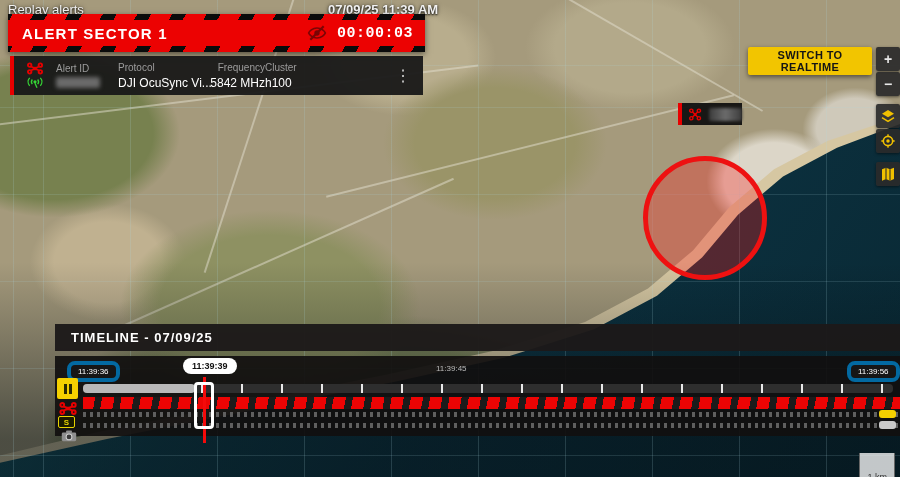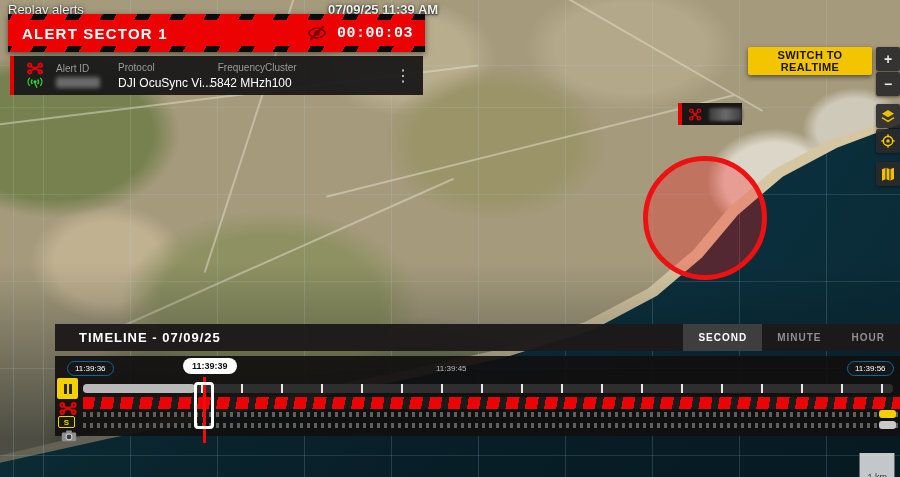--- a/index.html
+++ b/index.html
@@ -72,30 +72,30 @@
   .ctl svg { display:block; }
 
   
   .drone-marker { position:absolute; left:678px; top:103px; width:64px; height:22px;
     background:rgba(16,16,16,0.95); border-left:4px solid #e80000; display:flex; align-items:center; gap:5px; padding-left:4px; cursor:pointer; }
   .redacted-tag { width:36px; height:13px; background:linear-gradient(90deg,#3c3c3c,#6b6b6b,#3c3c3c); border-radius:2px; filter:blur(1.5px); }
 
   
   .tl-header { position:absolute; left:55px; top:324px; width:845px; height:27px;
     background:rgba(28,25,25,0.96); display:flex; align-items:center; }
-  .tl-title { color:#fff; font-weight:bold; font-size:13px; letter-spacing:1px; padding-left:24px; flex:1; }
+  .tl-title { color:#fff; font-weight:bold; font-size:13px; letter-spacing:1px; padding-left:16px; flex:1; }
   .tabs { display:flex; height:100%; }
   .tab { height:100%; display:flex; align-items:center; padding:0 15px; font-size:10px;
     font-weight:bold; letter-spacing:1px; color:#8f8f8f; cursor:pointer; }
   .tab.active { background:#3e3e3e; color:#fff; }
 
   .tl-body { position:absolute; left:55px; top:356px; width:845px; height:80px;
     background:rgba(17,15,15,0.92); overflow:visible; }
   .pill { position:absolute; font-size:8px; border-radius:8px; padding:2px 7px; white-space:nowrap; }
-  .pill-dark { background:#161616; border:1px solid #0369a1; color:#fff; }
+  .pill-dark { background:#161616; border:4px solid #0369a1; color:#fff; }
   .pill-start { left:12px; top:5px; }
   .pill-end { left:792px; top:5px; }
   .pill-playhead { left:128px; top:2px; background:#fff; color:#111; font-weight:bold; font-size:9px; border-radius:9px; padding:3px 9px; z-index:6; cursor:grab; }
   .mid-label { position:absolute; left:381px; top:8px; font-size:8px; color:#b9b9b9; }
 
   .track-btn { position:absolute; left:2px; display:flex; align-items:center; justify-content:center; }
   .pause-btn { top:22px; width:21px; height:21px; background:#f5d000; border:none; border-radius:2px; cursor:pointer; }
   .pause-glyph { width:8px; height:10px; border-left:3px solid #2a2a00; border-right:3px solid #2a2a00; }
   .tk-icon { width:20px; height:13px; }
   .tk-drone { top:46px; left:3px; }
@@ -226,25 +226,20 @@
 </button>
 <button class="ctl" style="top:162px;">
   <svg width="16" height="16" viewBox="0 0 24 24">
     <path d="M3 5l6-2.5 6 2.5 6-2.5v17l-6 2.5-6-2.5-6 2.5z" fill="#f0c000"></path>
     <path d="M9 2.5v17M15 5v17" stroke="#2a2a2a" stroke-width="1.6"></path>
   </svg>
 </button>
 
 <div class="tl-header">
   <span class="tl-title">TIMELINE  -  07/09/25</span>
-  <div class="tabs">
-    <span class="tab active">SECOND</span>
-    <span class="tab">MINUTE</span>
-    <span class="tab">HOUR</span>
-  </div>
 </div>
 
 <div class="tl-body">
   <span class="pill pill-dark pill-start">11:39:36</span>
   <span class="pill pill-playhead">11:39:39</span>
   <span class="mid-label">11:39:45</span>
   <span class="pill pill-dark pill-end">11:39:56</span>
 
   <button class="track-btn pause-btn">
     <span class="pause-glyph"></span>

